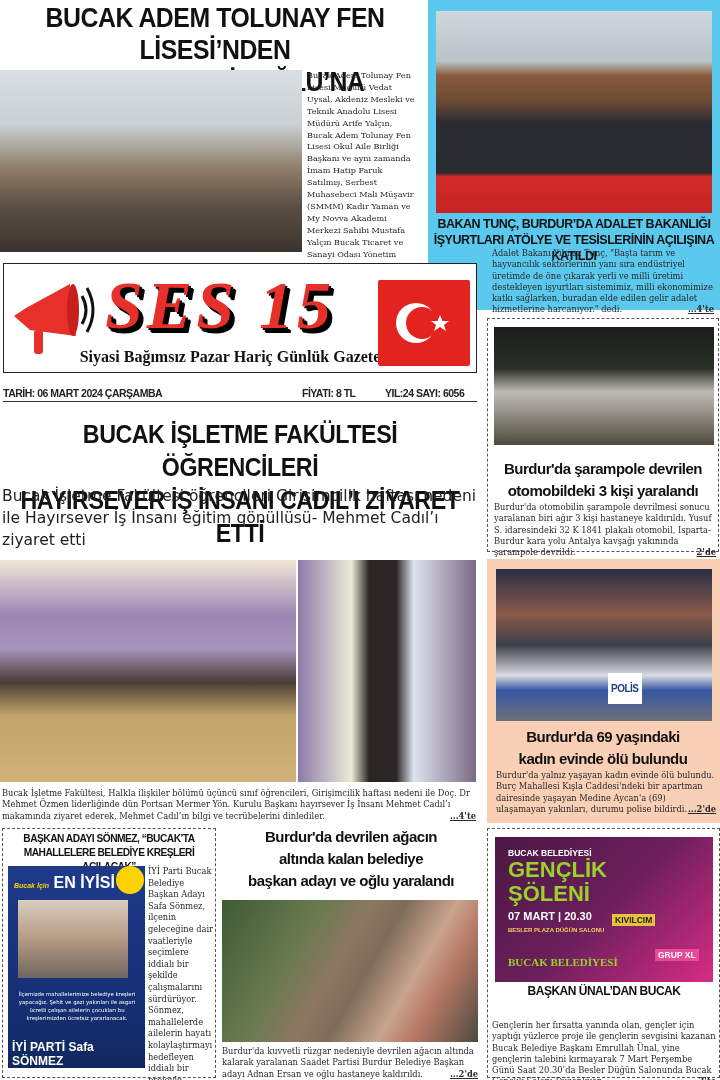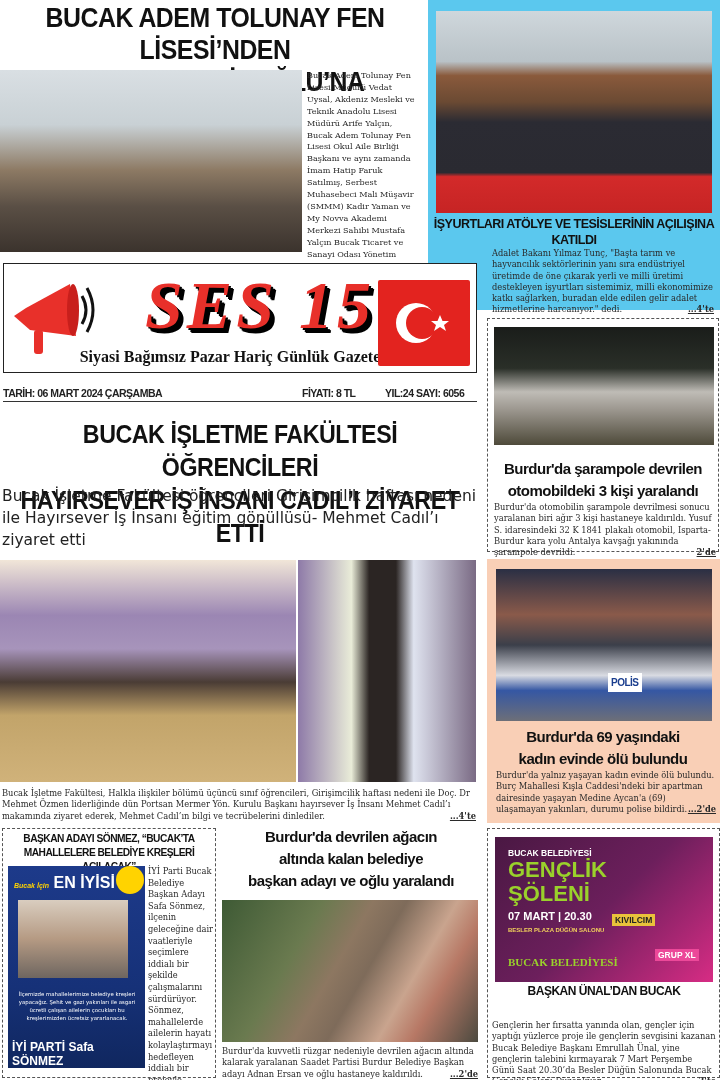--- a/index.html
+++ b/index.html
@@ -21,21 +21,21 @@
   
   #s2-box { left: 428px; top: 0; width: 292px; height: 310px; background: #5bc8ee; }
   #s2-photo { left: 436px; top: 11px; width: 276px; height: 202px;
     background: linear-gradient(180deg, #cfd7dc 0%, #b9c2c7 25%, #8a5a3c 32%, #6b4a33 45%, #2b2b33 55%, #2a2a31 80%, #d32a2a 82%, #c62424 100%); }
   #s2-title { left: 432px; top: 216px; width: 284px; text-align: center; font-size: 12.5px; line-height: 16px; color: #111; }
   #s2-text { left: 492px; top: 248px; width: 222px; }
 
   
   #masthead { left: 3px; top: 263px; width: 474px; height: 110px; border: 1.5px solid #222; background: #fff; }
   #megaphone { left: 8px; top: 278px; width: 92px; height: 80px; }
-  #logo { left: 105px; top: 266px; width: 270px; text-align: right; font-family: "Liberation Serif", serif; font-style: italic; font-weight: bold; font-size: 68px; line-height: 78px; color: #e8302a; text-shadow: 2px 2px 0 #000, 4px 4px 0 #000, 5px 5px 0 #000; letter-spacing: 4px; }
+  #logo { left: 105px; top: 266px; width: 270px; text-align: left; font-family: "Liberation Serif", serif; font-style: italic; font-weight: bold; font-size: 68px; line-height: 78px; color: #e8302a; text-shadow: 2px 2px 0 #000, 4px 4px 0 #000, 5px 5px 0 #000; letter-spacing: 4px; }
   #slogan { left: 60px; top: 348px; width: 340px; text-align: center; font-family: "Liberation Serif", serif; font-weight: bold; font-size: 16px; color: #111; }
   #flag { left: 378px; top: 280px; width: 92px; height: 86px; background: #e3231f; border-radius: 2px; }
 
   
   #dateline { left: 3px; top: 386px; width: 474px; height: 16px; border-bottom: 1px solid #333; font-size: 10.5px; }
   #date { left: 3px; top: 387px; }
   #price { left: 302px; top: 387px; }
   #issue { left: 385px; top: 387px; }
 
   
@@ -99,20 +99,21 @@
 </div>
 <div id="s1-photo" class="abs"></div>
 <div id="s1-text" class="abs body-text">
   <span>Bucak Adem Tolunay Fen Lisesi Müdürü Vedat Uysal, Akdeniz Mesleki ve Teknik Anadolu Lisesi Müdürü Arife Yalçın, Bucak Adem Tolunay Fen Lisesi Okul Aile Birliği Başkanı ve aynı zamanda İmam Hatip Faruk Satılmış, Serbest Muhasebeci Mali Müşavir (SMMM) Kadir Yaman ve My Novva Akademi Merkezi Sahibi Mustafa Yalçın Bucak Ticaret ve Sanayi Odası Yönetim Kurulu Başkanı Hasan Yalçın Meçikoğlu'nu makamında ziyaret etti.</span>
   <a class="more">...3'te</a>
 </div>
 
 <div id="s2-box" class="abs"></div>
 <div id="s2-photo" class="abs"></div>
 <div id="s2-title" class="abs cond">
+  <div>BAKAN TUNÇ, BURDUR’DA ADALET BAKANLIĞI</div>
   <div>İŞYURTLARI ATÖLYE VE TESİSLERİNİN AÇILIŞINA KATILDI</div>
 </div>
 <div id="s2-text" class="abs body-text">
   <span>Adalet Bakanı Yılmaz Tunç, "Başta tarım ve hayvancılık sektörlerinin yanı sıra endüstriyel üretimde de öne çıkarak yerli ve milli üretimi destekleyen işyurtları sistemimiz, milli ekonomimize katkı sağlarken, buradan elde edilen gelir adalet hizmetlerine harcanıyor." dedi.</span>
   <a class="more">...4'te</a>
 </div>
 
 <div id="masthead" class="abs"></div>
 <svg id="megaphone" class="abs" viewBox="0 0 92 80">
   <path d="M6 38 L18 30 L62 6 L68 58 L22 52 Z" fill="#e8302a"></path>
@@ -154,21 +155,21 @@
   <div>Burdur'da şarampole devrilen</div>
   <div>otomobildeki 3 kişi yaralandı</div>
 </div>
 <div id="s4-text" class="abs body-text">
   <span>Burdur'da otomobilin şarampole devrilmesi sonucu yaralanan biri ağır 3 kişi hastaneye kaldırıldı. Yusuf S. idaresindeki 32 K 1841 plakalı otomobil, Isparta-Burdur kara yolu Antalya kavşağı yakınında şarampole devrildi.</span>
   <a class="more">2'de</a>
 </div>
 
 <div id="s5-box" class="abs"></div>
 <div id="s5-photo" class="abs">
-  <span class="abs cond" style="left:112px;top:104px;font-size:10px;color:#1b3e8e;background:#fff;padding:4px 3px;">POLİS</span>
+  <span class="abs cond" style="left:112px;top:104px;font-size:10px;color:#1b3e8e;background:#fff;padding:10px 3px;">POLİS</span>
 </div>
 <div id="s5-title" class="abs cond">
   <div>Burdur'da 69 yaşındaki</div>
   <div>kadın evinde ölü bulundu</div>
 </div>
 <div id="s5-text" class="abs body-text">
   <span>Burdur'da yalnız yaşayan kadın evinde ölü bulundu. Burç Mahallesi Kışla Caddesi'ndeki bir apartman dairesinde yaşayan Medine Aycan'a (69) ulaşamayan yakınları, durumu polise bildirdi.</span>
   <a class="more">...2'de</a>
 </div>
 

